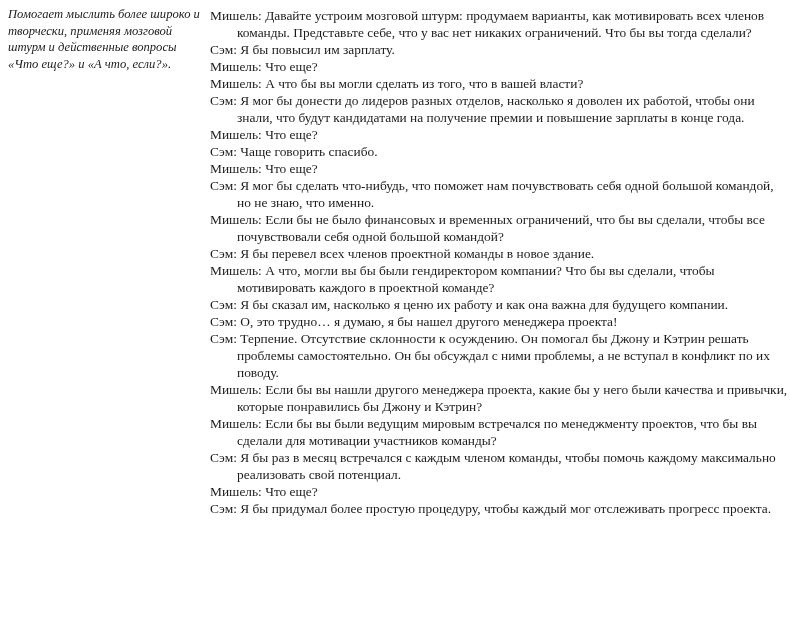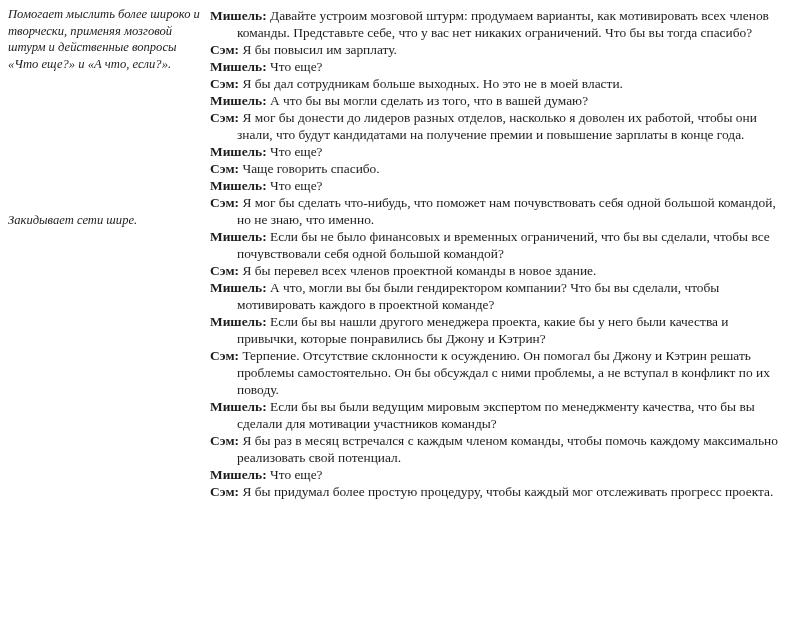--- a/index.html
+++ b/index.html
@@ -38,66 +38,66 @@
     width: 579px;
   }
   .dialogue-row {
     font-size: 13.4px;
     line-height: 17px;
     padding-left: 27px;
     text-indent: -27px;
     text-align: left;
   }
   .speaker {
-    font-weight: bold;
+    font-weight: normal;
   }
 </style>
 </head>
 <body>
 
 <div class="page">
   <div class="margin-column">
       <p class="margin-note" style="top: 6px;">Помогает мыслить более широко и творчески, применяя мозговой штурм и действенные вопросы «Что еще?» и «А что, если?».</p>
-      <p class="margin-note" style="top: 212px;">Закидывает сети шире.</p>
     </div>
   <div class="main-column">
-  <p class="dialogue-row"><strong class="speaker">Мишель:</strong><span class="utterance"> Давайте устроим мозговой штурм: продумаем варианты, как мотивировать всех членов команды. Представьте себе, что у вас нет никаких ограничений. Что бы вы тогда спасибо?</span></p>
+  <p class="dialogue-row"><strong class="speaker">Мишель:</strong><span class="utterance"> Давайте устроим мозговой штурм: продумаем варианты, как мотивировать всех членов команды. Представьте себе, что у вас нет никаких ограничений. Что бы вы тогда сделали?</span></p>
 
   <p class="dialogue-row"><strong class="speaker">Сэм:</strong><span class="utterance"> Я бы повысил им зарплату.</span></p>
 
   <p class="dialogue-row"><strong class="speaker">Мишель:</strong><span class="utterance"> Что еще?</span></p>
 
-  <p class="dialogue-row"><strong class="speaker">Сэм:</strong><span class="utterance"> Я бы дал сотрудникам больше выходных. Но это не в моей власти.</span></p>
 
-  <p class="dialogue-row"><strong class="speaker">Мишель:</strong><span class="utterance"> А что бы вы могли сделать из того, что в вашей думаю?</span></p>
+  <p class="dialogue-row"><strong class="speaker">Мишель:</strong><span class="utterance"> А что бы вы могли сделать из того, что в вашей власти?</span></p>
 
   <p class="dialogue-row"><strong class="speaker">Сэм:</strong><span class="utterance"> Я мог бы донести до лидеров разных отделов, насколько я доволен их работой, чтобы они знали, что будут кандидатами на получение премии и повышение зарплаты в конце года.</span></p>
 
   <p class="dialogue-row"><strong class="speaker">Мишель:</strong><span class="utterance"> Что еще?</span></p>
 
   <p class="dialogue-row"><strong class="speaker">Сэм:</strong><span class="utterance"> Чаще говорить спасибо.</span></p>
 
   <p class="dialogue-row"><strong class="speaker">Мишель:</strong><span class="utterance"> Что еще?</span></p>
 
   <p class="dialogue-row"><strong class="speaker">Сэм:</strong><span class="utterance"> Я мог бы сделать что-нибудь, что поможет нам почувствовать себя одной большой командой, но не знаю, что именно.</span></p>
 
   <p class="dialogue-row"><strong class="speaker">Мишель:</strong><span class="utterance"> Если бы не было финансовых и временных ограничений, что бы вы сделали, чтобы все почувствовали себя одной большой командой?</span></p>
 
   <p class="dialogue-row"><strong class="speaker">Сэм:</strong><span class="utterance"> Я бы перевел всех членов проектной команды в новое здание.</span></p>
 
   <p class="dialogue-row"><strong class="speaker">Мишель:</strong><span class="utterance"> А что, могли вы бы были гендиректором компании? Что бы вы сделали, чтобы мотивировать каждого в проектной команде?</span></p>
 
+  <p class="dialogue-row"><strong class="speaker">Сэм:</strong><span class="utterance"> Я бы сказал им, насколько я ценю их работу и как она важна для будущего компании.</span></p>
 
 
+  <p class="dialogue-row"><strong class="speaker">Сэм:</strong><span class="utterance"> О, это трудно… я думаю, я бы нашел другого менеджера проекта!</span></p>
+
+  <p class="dialogue-row"><strong class="speaker">Сэм:</strong><span class="utterance"> Терпение. Отсутствие склонности к осуждению. Он помогал бы Джону и Кэтрин решать проблемы самостоятельно. Он бы обсуждал с ними проблемы, а не вступал в конфликт по их поводу.</span></p>
 
   <p class="dialogue-row"><strong class="speaker">Мишель:</strong><span class="utterance"> Если бы вы нашли другого менеджера проекта, какие бы у него были качества и привычки, которые понравились бы Джону и Кэтрин?</span></p>
 
-  <p class="dialogue-row"><strong class="speaker">Сэм:</strong><span class="utterance"> Терпение. Отсутствие склонности к осуждению. Он помогал бы Джону и Кэтрин решать проблемы самостоятельно. Он бы обсуждал с ними проблемы, а не вступал в конфликт по их поводу.</span></p>
-
-  <p class="dialogue-row"><strong class="speaker">Мишель:</strong><span class="utterance"> Если бы вы были ведущим мировым экспертом по менеджменту качества, что бы вы сделали для мотивации участников команды?</span></p>
+  <p class="dialogue-row"><strong class="speaker">Мишель:</strong><span class="utterance"> Если бы вы были ведущим мировым встречался по менеджменту проектов, что бы вы сделали для мотивации участников команды?</span></p>
 
   <p class="dialogue-row"><strong class="speaker">Сэм:</strong><span class="utterance"> Я бы раз в месяц встречался с каждым членом команды, чтобы помочь каждому максимально реализовать свой потенциал.</span></p>
 
   <p class="dialogue-row"><strong class="speaker">Мишель:</strong><span class="utterance"> Что еще?</span></p>
 
   <p class="dialogue-row"><strong class="speaker">Сэм:</strong><span class="utterance"> Я бы придумал более простую процедуру, чтобы каждый мог отслеживать прогресс проекта.</span></p>
 </div>
 </div>
 
 </body></html>

